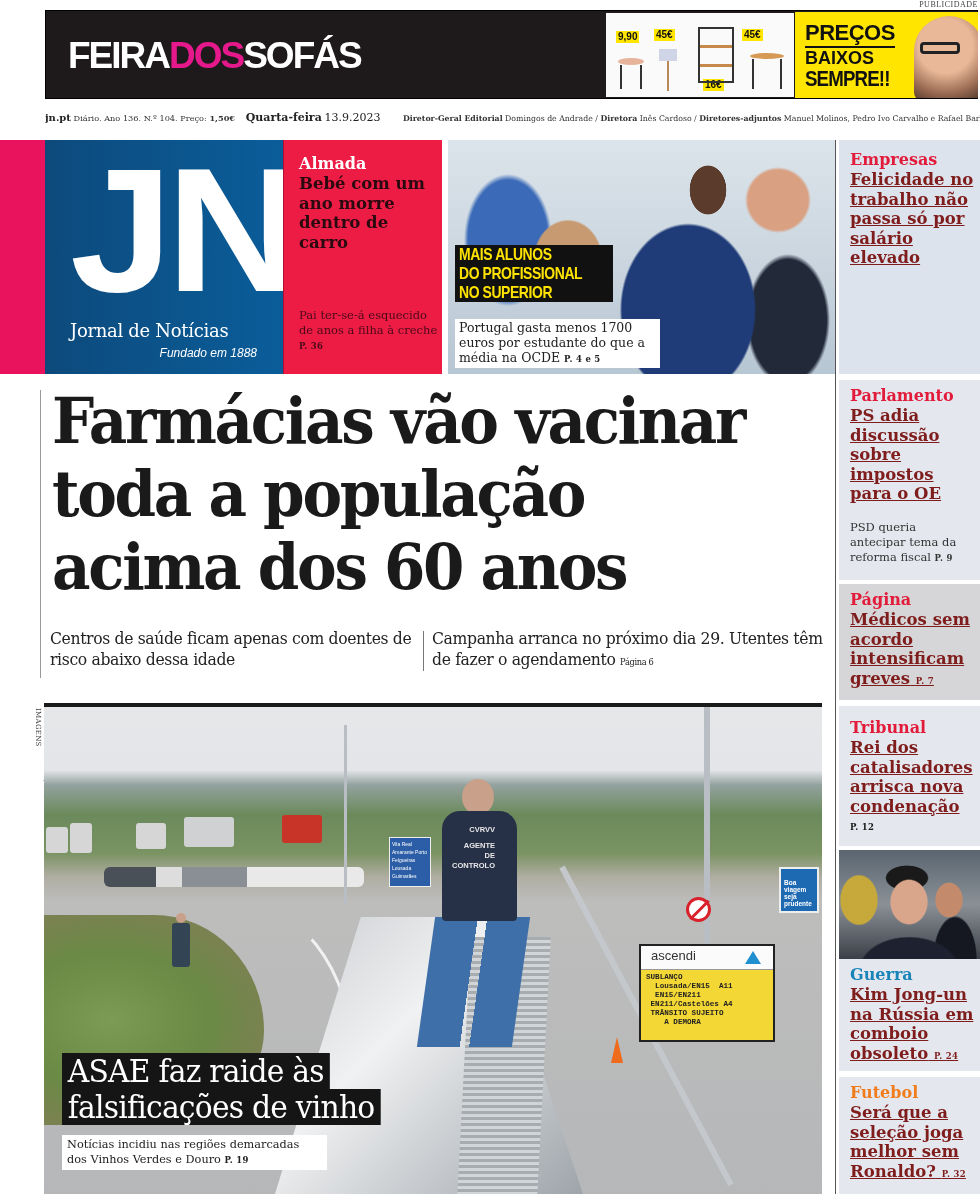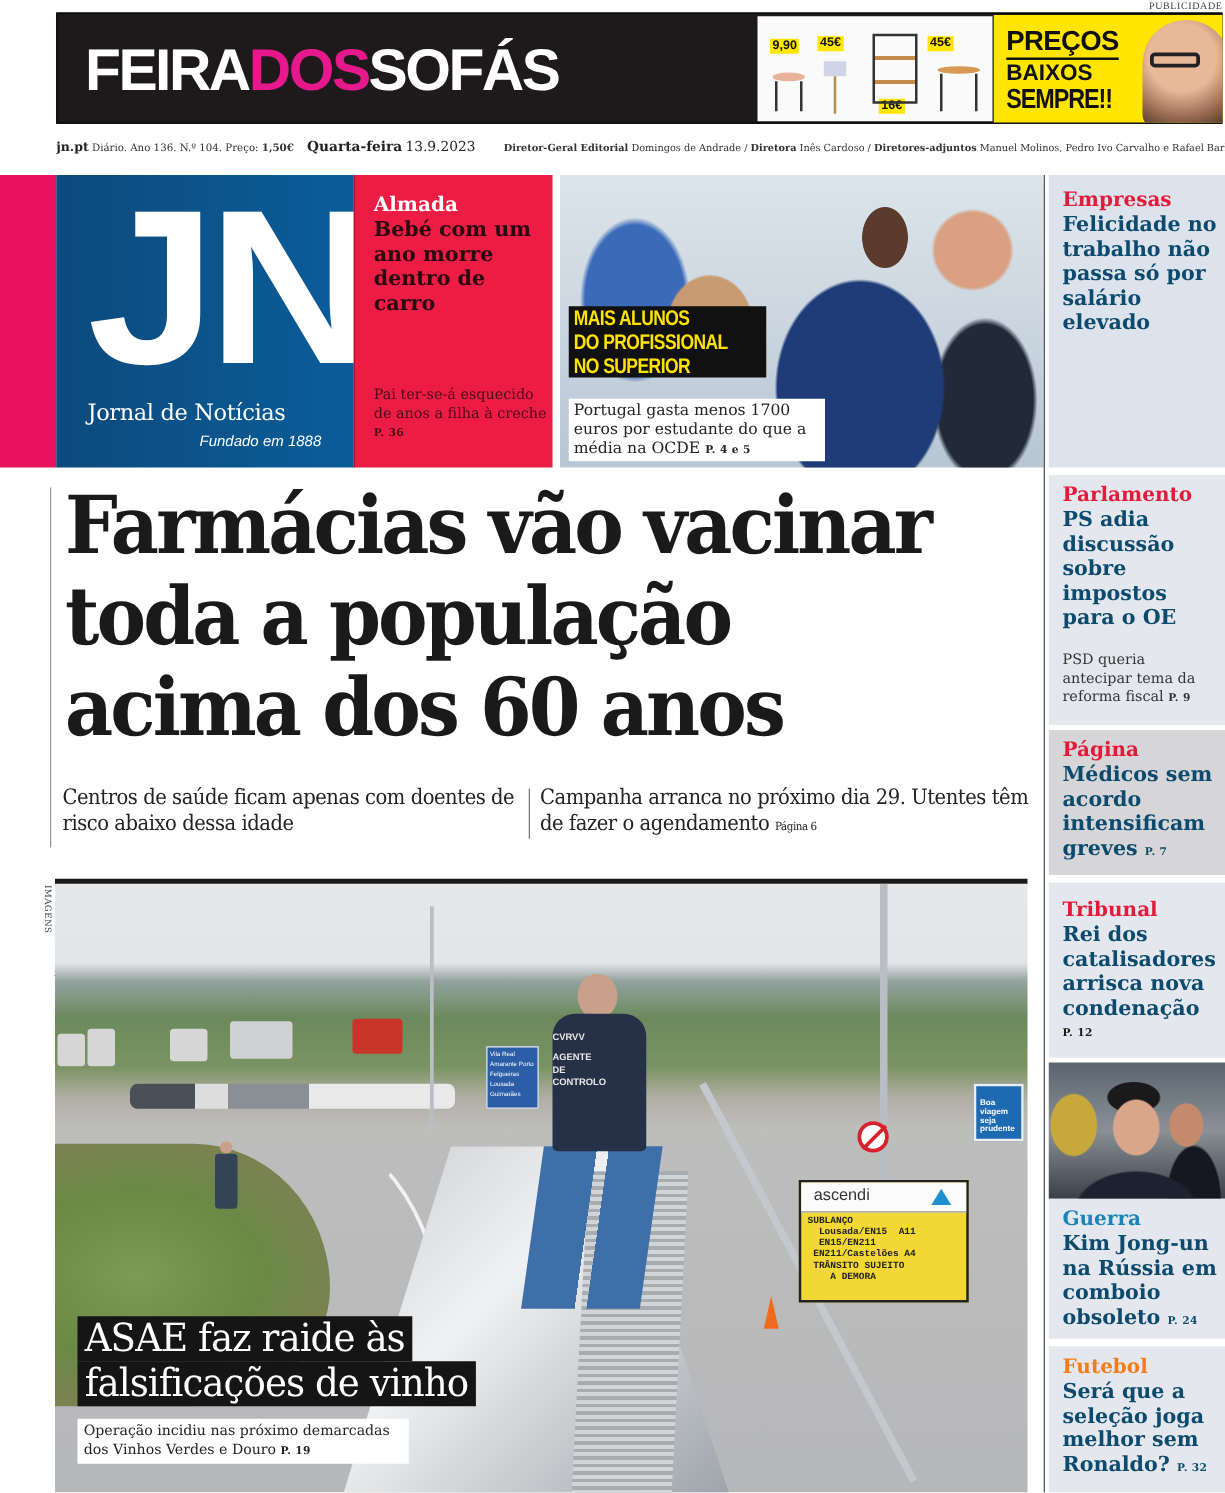--- a/index.html
+++ b/index.html
@@ -2,21 +2,21 @@
 <html><head>
 <meta charset="utf-8">
 <style>
   * { box-sizing: border-box; margin: 0; padding: 0; }
   html, body { width: 980px; height: 1194px; background: #fff; overflow: hidden; }
   body { position: relative; font-family: "DejaVu Serif", serif; color: #1a1a1a; }
 
   
   .pub { position: absolute; right: 2px; top: 0; font-size: 8px; letter-spacing: 0.5px; color: #444; font-family: "Liberation Serif", serif; }
   .ad { position: absolute; left: 45px; top: 10px; width: 933px; height: 89px; background: #1e1a1b; border: 1px solid #000; }
-  .ad-brand { position: absolute; left: 22px; top: 14px; font-family: "Liberation Sans", sans-serif; font-weight: bold; font-size: 47px; letter-spacing: -2px; color: #fff; line-height: 62px; }
+  .ad-brand { position: absolute; left: 22px; top: 14px; font-family: "Liberation Sans", sans-serif; font-weight: bold; font-size: 37px; letter-spacing: -2px; color: #fff; line-height: 62px; }
   .ad-brand .pink { color: #e5198b; }
   .ad-products { position: absolute; left: 560px; top: 2px; width: 188px; height: 84px; background: #fafafa; }
   .prod { position: absolute; font-family: "Liberation Sans", sans-serif; font-weight: bold; font-size: 10px; background: #ffe600; color: #111; padding: 0 2px; line-height: 12px; }
   .prod-shape { position: absolute; }
   .ad-yellow { position: absolute; left: 749px; top: 1px; width: 183px; height: 86px; background: #ffe500; overflow: hidden; }
   .ad-y-txt { position: absolute; left: 10px; font-family: "Liberation Sans", sans-serif; font-weight: bold; color: #111; }
   .ad-face { position: absolute; right: -6px; top: 4px; width: 70px; height: 86px; border-radius: 35px 35px 10px 10px; background: radial-gradient(circle at 45% 35%, #e9b899 0 40%, #9a6a52 70%, #3a2a22 100%); }
   .ad-glasses { position: absolute; right: 18px; top: 30px; width: 40px; height: 12px; border: 3px solid #222; border-radius: 4px; }
 
   
@@ -51,21 +51,21 @@
       radial-gradient(ellipse 60px 60px at 330px 60px, #d9a082 0 50%, transparent 55%),
       linear-gradient(180deg, #dbe4ea 0%, #cfd9e2 40%, #b7c6d3 100%); }
   .school-tag { position: absolute; left: 7px; top: 105px; background: #111; padding: 0 4px; }
   .school-tag div { font-family: "Liberation Sans", sans-serif; font-weight: bold; font-size: 17px; line-height: 19px; color: #ffe300; letter-spacing: -0.5px; transform: scaleX(0.82); transform-origin: left; }
   .school-cap { position: absolute; left: 7px; top: 179px; background: #fff; padding: 1px 4px 1px 4px; font-size: 12.5px; line-height: 15px; color: #222; width: 205px; }
 
   
   .rail { position: absolute; left: 835px; top: 140px; width: 145px; height: 1054px; border-left: 1px solid #555; }
   .rbox { position: absolute; left: 3px; width: 142px; background: #e4e8ee; }
   .rbox .kick { font-weight: bold; font-size: 16px; color: #e31b3a; line-height: 20px; }
-  .rbox .head { font-weight: bold; font-size: 16.5px; line-height: 19.5px; color: #0c4a6e; }
+  .rbox .head { font-weight: bold; font-size: 16.5px; line-height: 19.5px; color: #7f1d1d; text-decoration: underline; }
   .rbox .sub { font-size: 11.5px; line-height: 15px; color: #333; }
   .rbox .inner { padding: 10px 6px 0 11px; }
   .kim-photo { position: absolute; left: 3px; top: 710px; width: 142px; height: 109px; overflow: hidden;
     background:
       radial-gradient(ellipse 30px 36px at 70px 52px, #d9a58b 0 60%, transparent 64%),
       radial-gradient(ellipse 34px 20px at 68px 28px, #1a1a1a 0 60%, transparent 64%),
       radial-gradient(ellipse 60px 40px at 70px 120px, #1e2230 0 80%, transparent 84%),
       radial-gradient(ellipse 22px 28px at 110px 50px, #c38a6b 0 60%, transparent 64%),
       radial-gradient(ellipse 30px 60px at 116px 110px, #151820 0 70%, transparent 74%),
       radial-gradient(ellipse 30px 40px at 20px 50px, #c6a93a 0 60%, transparent 64%),
@@ -83,21 +83,21 @@
   
   .photo-asae { position: absolute; left: 44px; top: 703px; width: 778px; height: 491px; overflow: hidden; border-top: 4px solid #1a1a1a;
     background:
       linear-gradient(180deg, #e5e7e9 0%, #e3e5e8 13%, #93a29f 16%, #6b8a5c 22%, #7a9362 30%, #b0aea3 35%, #bdbdbc 40%, #b6b7b9 100%); }
   .credit { position: absolute; left: 34px; top: 708px; writing-mode: vertical-rl; font-size: 7px; color: #444; letter-spacing: 0.3px; height: 130px; }
   .grass { position: absolute; left: 0; top: 208px; width: 220px; height: 210px; border-radius: 0 50% 50% 0 / 0 55% 45% 0; background: radial-gradient(ellipse at 30% 50%, #7c9b54 0%, #6a8a45 45%, #8a7a5c 100%); }
   .road-line { position: absolute; border: 3px solid #f1f1f1; border-color: transparent #f1f1f1 transparent transparent; border-radius: 50%; }
   .truck { position: absolute; background: #d6d6d6; border-radius: 3px; }
   .pole { position: absolute; background: #b8bec4; }
   .man-vest { position: absolute; left: 398px; top: 104px; width: 75px; height: 110px; background: #263047; border-radius: 18px 18px 4px 4px; }
-  .man-vest span { position: absolute; left: 0; width: 53px; text-align: left; font-family: "Liberation Sans", sans-serif; font-weight: bold; font-size: 7.5px; color: #e8e8e8; line-height: 9px; }
+  .man-vest span { position: absolute; left: 0; width: 53px; text-align: right; font-family: "Liberation Sans", sans-serif; font-weight: bold; font-size: 7.5px; color: #e8e8e8; line-height: 9px; }
   .man-head { position: absolute; left: 418px; top: 72px; width: 32px; height: 36px; border-radius: 50%; background: #c9a08a; }
   .man-legs { position: absolute; left: 382px; top: 210px; width: 95px; height: 130px; background: linear-gradient(90deg, #3f6fa8 0 45%, transparent 45% 55%, #3f6fa8 55% 100%); transform: skewX(-8deg); }
   .tank { position: absolute; left: 230px; top: 210px; width: 310px; height: 280px; background: linear-gradient(135deg, #c9ccd0 0%, #f0f1f2 40%, #9da3a9 100%); clip-path: polygon(28% 0, 70% 0, 100% 100%, 0 100%); }
   .walkway { position: absolute; left: 420px; top: 230px; width: 80px; height: 260px; background: repeating-linear-gradient(180deg, #a7acb0 0 3px, #d2d5d8 3px 6px); transform: skewX(-3deg); }
   .rail-bar { position: absolute; left: 515px; top: 160px; width: 6px; height: 360px; background: #c4c8cc; transform: rotate(-28deg); transform-origin: top; }
   .sign-ascendi { position: absolute; left: 595px; top: 237px; width: 136px; height: 98px; border: 2px solid #222; background: #f3d734; }
   .sign-ascendi .top { height: 24px; background: #fbfbfb; border-bottom: 1px solid #999; font-family: "Liberation Sans", sans-serif; font-size: 13px; color: #333; padding: 2px 0 0 10px; position: relative; }
   .sign-ascendi .top::after { content: ""; position: absolute; right: 12px; top: 5px; border-left: 8px solid transparent; border-right: 8px solid transparent; border-bottom: 13px solid #1f8fd0; }
   .sign-ascendi .body { font-family: "Liberation Mono", monospace; font-weight: bold; font-size: 7.6px; line-height: 9px; color: #222; padding: 3px 5px; white-space: pre; }
   .sign-blue { position: absolute; left: 735px; top: 160px; width: 40px; height: 46px; background: #1d6ab3; border: 2px solid #eee; font-family: "Liberation Sans", sans-serif; font-size: 6.5px; font-weight: bold; color: #fff; padding: 10px 2px 0 3px; line-height: 7px; }
@@ -253,14 +253,14 @@
  EN211/Castelões A4
  TRÂNSITO SUJEITO
     A DEMORA</div>
   </div>
   <div class="cone"></div>
 
   <div class="asae-title">
     <div>ASAE faz raide às</div><br>
     <div>falsificações de vinho</div>
   </div>
-  <div class="asae-cap"><span>Operação incidiu nas próximo demarcadas dos Vinhos Verdes e Douro</span> <span class="pg">P. 19</span></div>
+  <div class="asae-cap"><span>Notícias incidiu nas regiões demarcadas dos Vinhos Verdes e Douro</span> <span class="pg">P. 19</span></div>
 </div>
 
 </body></html>

